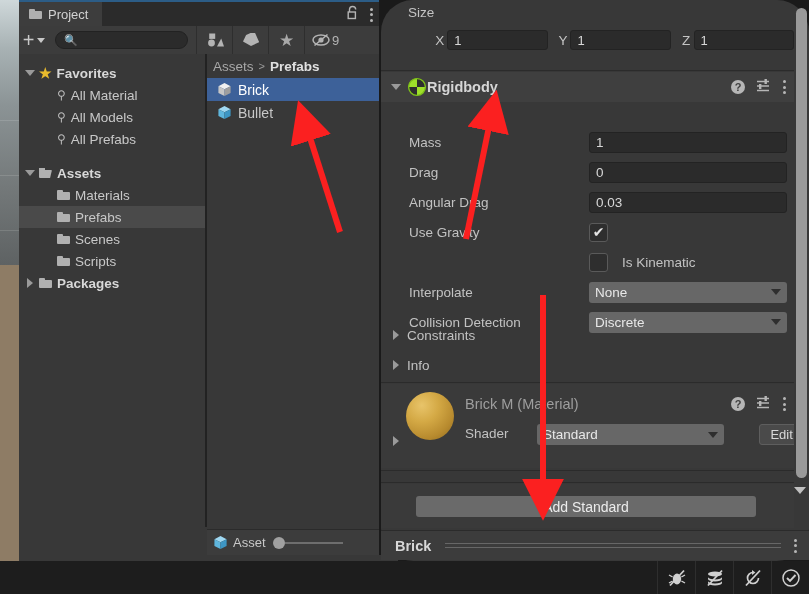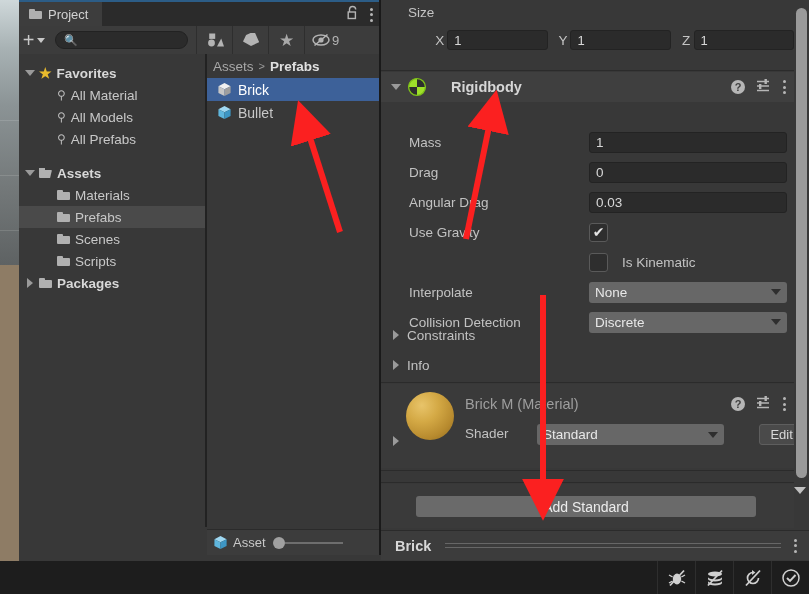--- a/index.html
+++ b/index.html
@@ -74,41 +74,41 @@
 
   .proj-status { position: absolute; left: 188px; top: 529px; width: 172px; height: 26px; background: #3c3c3c;
     border-top: 1px solid #2b2b2b; display: flex; align-items: center; padding-left: 6px; gap: 5px; }
   .ps-label { font-size: 13px; color: #c8c8c8; }
   .slider-wrap { display: flex; align-items: center; margin-left: 2px; }
   .slider-knob { width: 12px; height: 12px; border-radius: 50%; background: #a0a0a0; }
   .slider-track { width: 58px; height: 2px; background: #6e6e6e; }
   .proj-bottom-pad { position: absolute; left: 19px; top: 555px; width: 360px; height: 6px; background: #383838; }
 
   
-  .inspector { position: absolute; left: 381px; top: 0; width: 428px; height: 561px; background: #383838; }
+  .inspector { position: absolute; left: 381px; top: 0; width: 428px; height: 561px; background: #383838; border-radius: 32px; }
   .insp-inner { position: absolute; left: 0; top: 0; width: 413px; height: 561px; overflow: hidden; }
   .ins-scrollbar { position: absolute; right: 2px; top: 8px; width: 11px; height: 470px; }
   .ins-thumb { width: 11px; height: 470px; background: #9a9a9a; border-radius: 6px; }
   .ins-scroll-arrow { position:absolute; right:3px; top:487px; width:0;height:0;
     border-left:6px solid transparent;border-right:6px solid transparent;border-top:7px solid #c0c0c0; }
 
   .size-block { position: absolute; left: 0; top: 0; width: 413px; height: 68px; }
   .size-label { position: absolute; left: 27px; top: 5px; font-size: 13.5px; color: #c4c4c4; }
   .vec-row { position: absolute; left: 0; top: 30px; width: 413px; display: flex; align-items: center; }
   .vec-ax { font-size: 13.5px; color: #c4c4c4; width: 16px; text-align: center; }
   .vec-field { height: 20px; background: #2b2b2b; border: 1px solid #232323; border-radius: 3px;
     color: #d8d8d8; font-size: 13px; padding: 0 6px; display: flex; align-items: center; }
 
   .divider { position: absolute; width: 413px; height: 1px; background: #2b2b2b; }
 
   .comp-header { position: absolute; left: 0; width: 413px; height: 30px; background: #3f3f3f;
     display: flex; align-items: center; }
   .comp-tri { margin-left: 10px; }
   .rb-icon { width: 20px; height: 20px; margin-left: 6px; }
-  .comp-title { font-size: 14.5px; color: #d6d6d6; font-weight: bold; margin-left: 24px; }
+  .comp-title { font-size: 14.5px; color: #d6d6d6; font-weight: bold; }
   .comp-hdr-right { position: absolute; right: 8px; display: flex; align-items: center; gap: 11px; }
   .help-ic { width: 14px; height: 14px; border-radius: 50%; background: #b6b6b6; color: #3f3f3f;
     font-size: 11px; font-weight: bold; display: flex; align-items: center; justify-content: center; }
   .kebab { width: 4px; height: 14px; display: flex; flex-direction: column; justify-content: space-between; align-items: center; }
   .kebab i { width: 3px; height: 3px; background: #b6b6b6; border-radius: 50%; display: block; }
 
   .prop-row { position: absolute; left: 0; width: 413px; height: 30px; display: flex; align-items: center; margin-top: 23px; }
   .prop-label { font-size: 13.5px; color: #c2c2c2; width: 200px; padding-left: 28px; }
   .prop-field { position: absolute; left: 208px; width: 198px; height: 21px; background: #2b2b2b;
     border: 1px solid #232323; border-radius: 3px; color: #d8d8d8; font-size: 13.5px;

